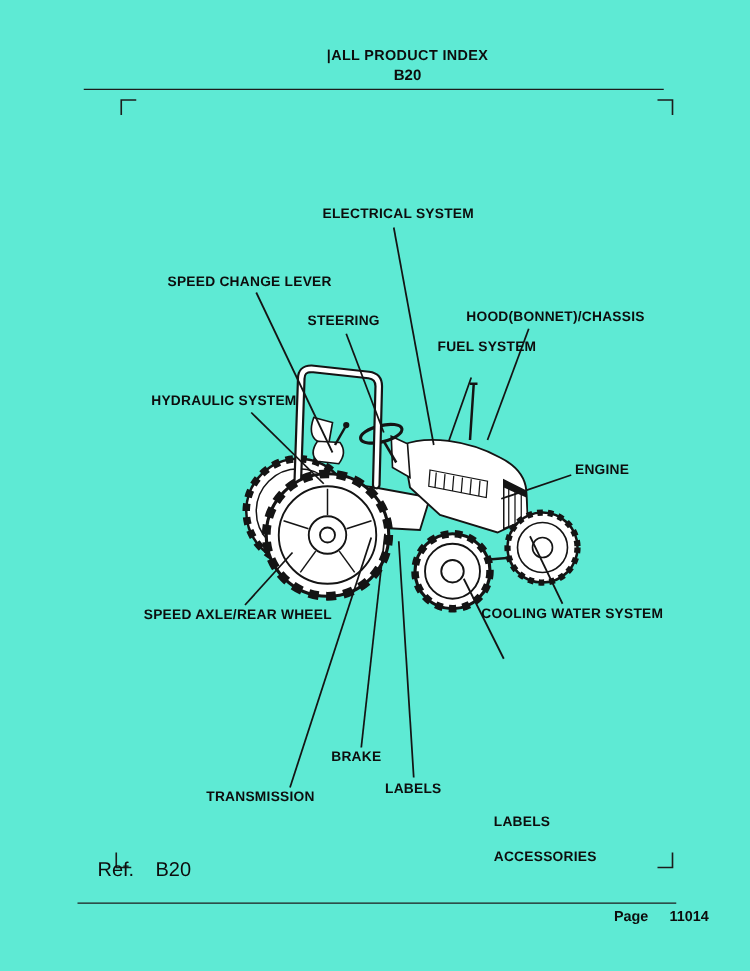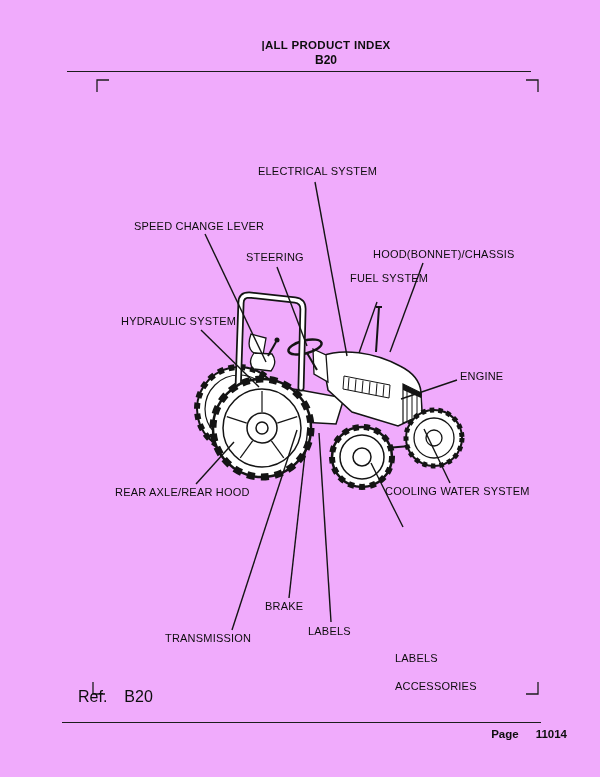--- a/index.html
+++ b/index.html
@@ -1,36 +1,36 @@
 <!DOCTYPE html>
 <html><head>
 <meta charset="utf-8">
 <style>
   * { margin:0; padding:0; box-sizing:border-box; }
   html,body { background:#ffffff; }
   .page {
     position:relative;
     width:600px; height:777px;
-    background:#f0abfc;
+    background:#5eead4;
     font-family:"Liberation Sans", sans-serif;
     color:#0d0d0d;
     overflow:hidden;
     margin:0 auto;
   }
   .header { position:absolute; top:39px; left:26px; width:600px; text-align:center; }
   .title  { font-size:11.5px; font-weight:bold; letter-spacing:0.3px; }
   .model  { font-size:12px; font-weight:bold; margin-top:2px; }
   .top-rule {
     position:absolute; top:71px; left:67px; width:464px;
     border-top:1.6px solid #1c1c1c;
   }
   .diagram-svg { position:absolute; left:0; top:0; width:600px; height:777px; }
   .dlabel {
     position:absolute;
-    font-size:11px; font-weight:normal; line-height:12px;
+    font-size:11px; font-weight:bold; line-height:12px;
     letter-spacing:0.2px; white-space:nowrap; color:#0d0d0d;
   }
   .footer-rule {
     position:absolute; top:722px; left:62px; width:479px;
     border-top:1.6px solid #1c1c1c;
   }
   .footer-left  { position:absolute; top:688px; left:78px;  font-size:16px; font-weight:normal; }
   .footer-right { position:absolute; top:728px; right:33px; font-size:11.5px; font-weight:bold; }
   .fval { margin-left:17px; }
 </style>
@@ -144,21 +144,21 @@
     </g>
   </svg>
 
   <div class="dlabel" style="left:258px;top:165px">ELECTRICAL SYSTEM</div>
   <div class="dlabel" style="left:134px;top:220px">SPEED CHANGE LEVER</div>
   <div class="dlabel" style="left:246px;top:251px">STEERING</div>
   <div class="dlabel" style="left:373px;top:248px">HOOD(BONNET)/CHASSIS</div>
   <div class="dlabel" style="left:350px;top:272px">FUEL SYSTEM</div>
   <div class="dlabel" style="left:121px;top:315px">HYDRAULIC SYSTEM</div>
   <div class="dlabel" style="left:460px;top:370px">ENGINE</div>
-  <div class="dlabel" style="left:115px;top:486px">REAR AXLE/REAR HOOD</div>
+  <div class="dlabel" style="left:115px;top:486px">SPEED AXLE/REAR WHEEL</div>
   <div class="dlabel" style="left:385px;top:485px">COOLING WATER SYSTEM</div>
   <div class="dlabel" style="left:265px;top:600px">BRAKE</div>
   <div class="dlabel" style="left:308px;top:625px">LABELS</div>
   <div class="dlabel" style="left:165px;top:632px">TRANSMISSION</div>
   <div class="dlabel" style="left:395px;top:652px">LABELS</div>
   <div class="dlabel" style="left:395px;top:680px">ACCESSORIES</div>
 
   <div class="footer-rule"></div>
   <div class="footer-left">
     <span>Ref.</span><span class="fval">B20</span>

